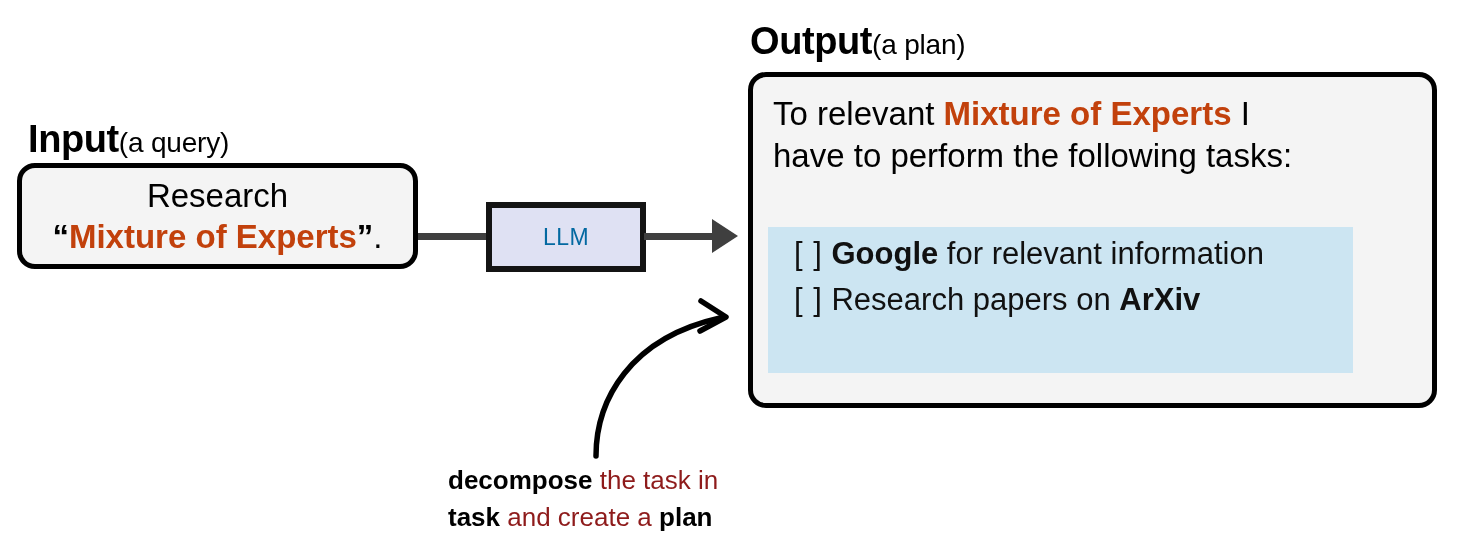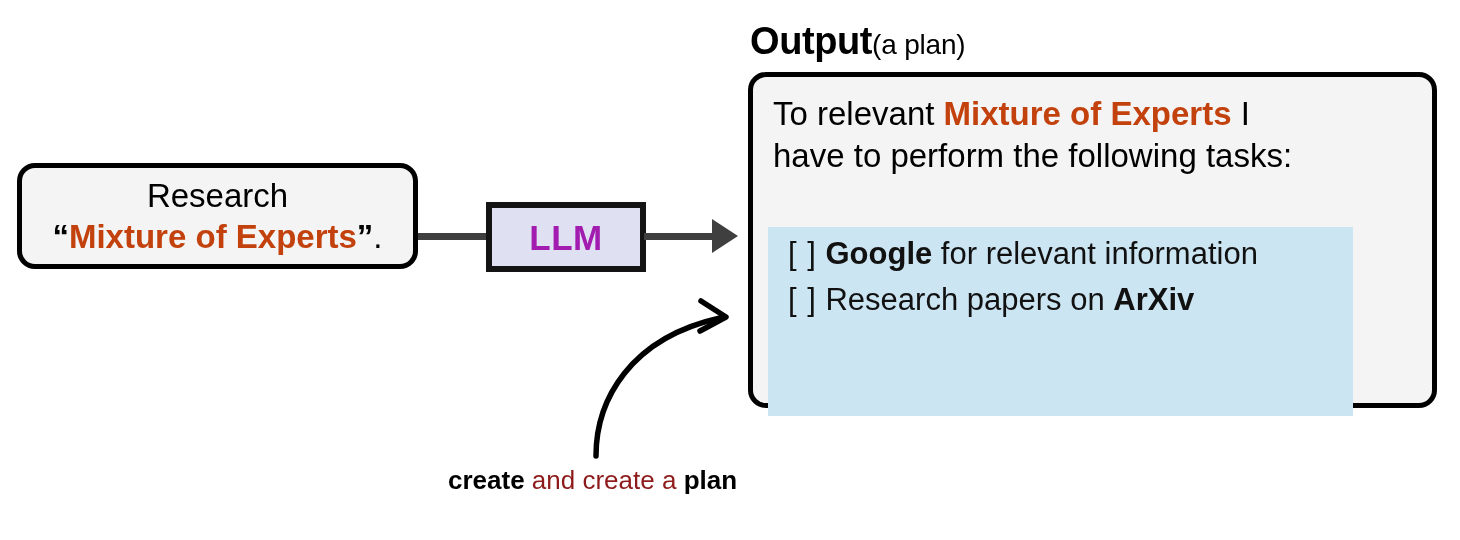--- a/index.html
+++ b/index.html
@@ -71,23 +71,23 @@
     position: absolute;
     left: 486px; top: 202px;
     width: 160px; height: 70px;
     background: #dfe1f3;
     border: 6px solid #141414;
     display: flex;
     align-items: center;
     justify-content: center;
   }
   #llm-label {
-    color: #a21caf;
-    font-size: 35px;
-    font-weight: 700;
+    color: #0369a1;
+    font-size: 23px;
+    font-weight: 400;
     letter-spacing: 0.5px;
     line-height: 1;
   }
 
   
   .conn-line {
     position: absolute;
     height: 7px;
     background: #3f3f3f;
   }
@@ -104,23 +104,23 @@
 
   
   .out-intro {
     font-size: 33px;
     line-height: 1.28;
     white-space: nowrap;
   }
   #task-list {
     position: absolute;
     left: 768px; top: 227px;
-    width: 585px; height: 189px;
+    width: 585px; height: 146px;
     background: #cce5f2;
-    padding: 4px 8px 4px 20px;
+    padding: 4px 8px 4px 26px;
   }
   .task-row {
     font-size: 31px;
     line-height: 46px;
     white-space: nowrap;
     color: #111111;
   }
   .task-row .chk { font-weight: 400; letter-spacing: 1px; }
   .task-row b { font-weight: 700; }
 
@@ -141,20 +141,23 @@
     line-height: 1.42;
   }
   #annotation .k { color: #000000; font-weight: 700; }
   #annotation .r { color: #8e1b1b; font-weight: 400; }
 </style>
 </head>
 <body>
 
 <div class="stage">
 
+  <div class="section-label" id="input-label">
+    <span class="lbl-strong">Input</span><span class="lbl-weak">(a query)</span>
+  </div>
 
   <div class="rbox" id="input-box">
     <div class="query-line">
       <span>Research</span>
     </div>
     <div class="query-line"><span class="q-mark">“</span><span class="blue">Mixture of Experts</span><span class="q-mark">”</span><span>.</span></div>
   </div>
 
   <div class="conn-line" id="line-in"></div>
 
@@ -178,16 +181,17 @@
     <div class="task-row"><span class="chk">[ ]</span> <b>Google</b><span> for relevant information</span></div>
     <div class="task-row"><span class="chk">[ ]</span> <span>Research papers on </span><b>ArXiv</b></div>
   </div>
 
   <svg id="curve-arrow" viewBox="0 0 230 200">
     <path d="M 36 176 C 36 120, 70 58, 160 38" fill="none" stroke="#000000" stroke-width="5.5" stroke-linecap="round"></path>
     <path d="M 141 21 L 166 37 L 140 51" fill="none" stroke="#000000" stroke-width="5.5" stroke-linecap="round" stroke-linejoin="round"></path>
   </svg>
 
   <div id="annotation">
-    <div><span class="k">create</span><span class="r"> and create a </span><span class="k">plan</span></div>
+    <div><span class="k">decompose</span><span class="r"> the task in</span></div>
+    <div><span class="k">task</span><span class="r"> and create a </span><span class="k">plan</span></div>
   </div>
 
 </div>
 
 </body></html>

